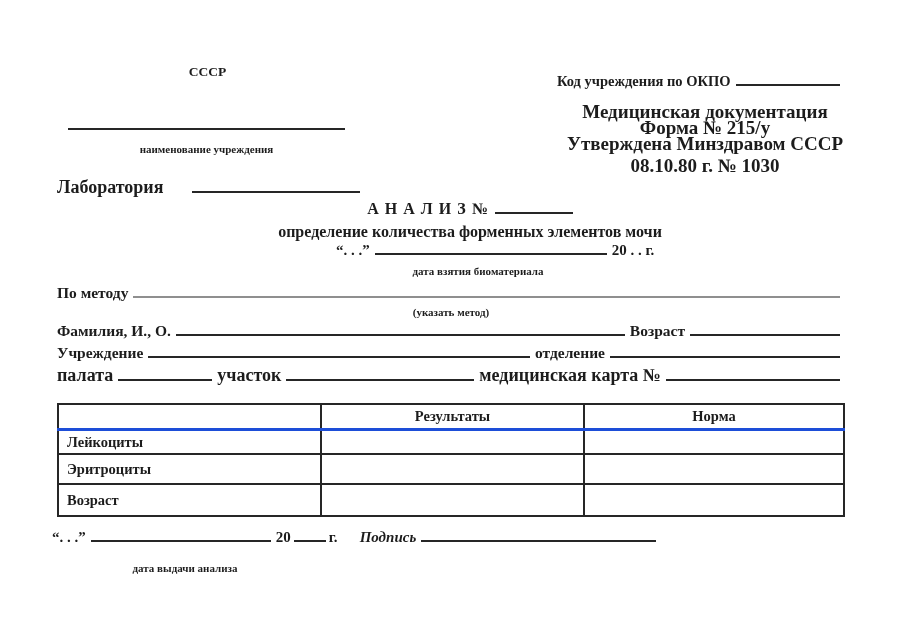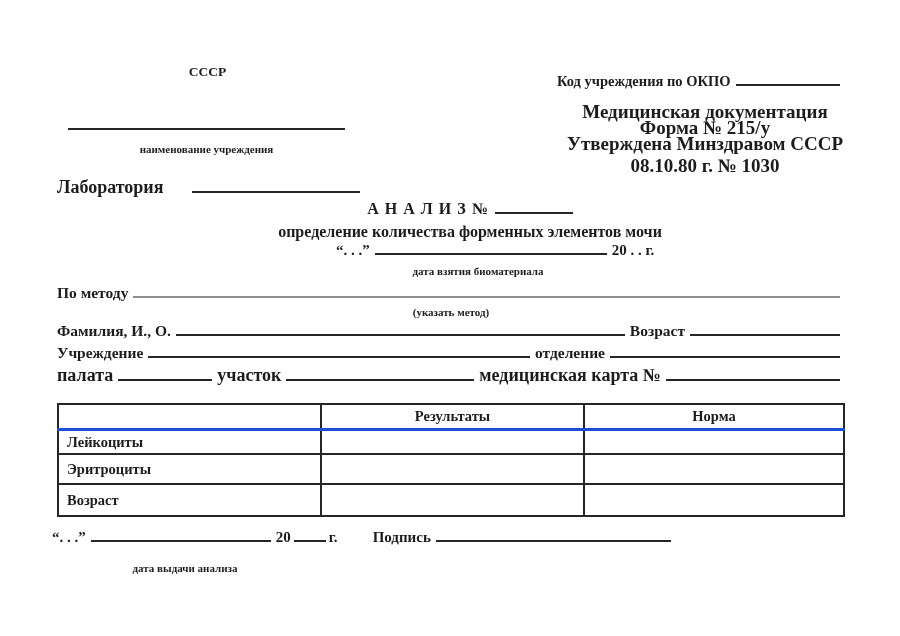--- a/index.html
+++ b/index.html
@@ -52,21 +52,21 @@
   #tbl thead th{height:23px;text-align:center;font-weight:700;border-bottom:3px solid #1d4ed8;}
   #tbl tbody td{text-align:left;}
   #tbl tr.r1 td{height:22px;}
   #tbl tr.r2 td{height:28px;}
   #tbl tr.r3 td{height:30px;}
   #tbl td.val{background:#ffffff;}
 
   #footer-row{left:52px;top:529px;font-size:15px;}
   #footer-row .date-blank{width:180px;}
   #footer-row .year-blank{width:32px;margin:0 3px;}
-  #footer-row .sig-label{margin-left:35px;}
+  #footer-row .sig-label{margin-left:22px;font-style:italic;}
   #footer-row .sig-blank{width:235px;}
   #footer-caption{left:95px;width:180px;top:562px;}
 </style>
 </head>
 <body>
 
 <div class="doc">
 
   <div class="abs" id="ministry">
     <div>СССР</div>

